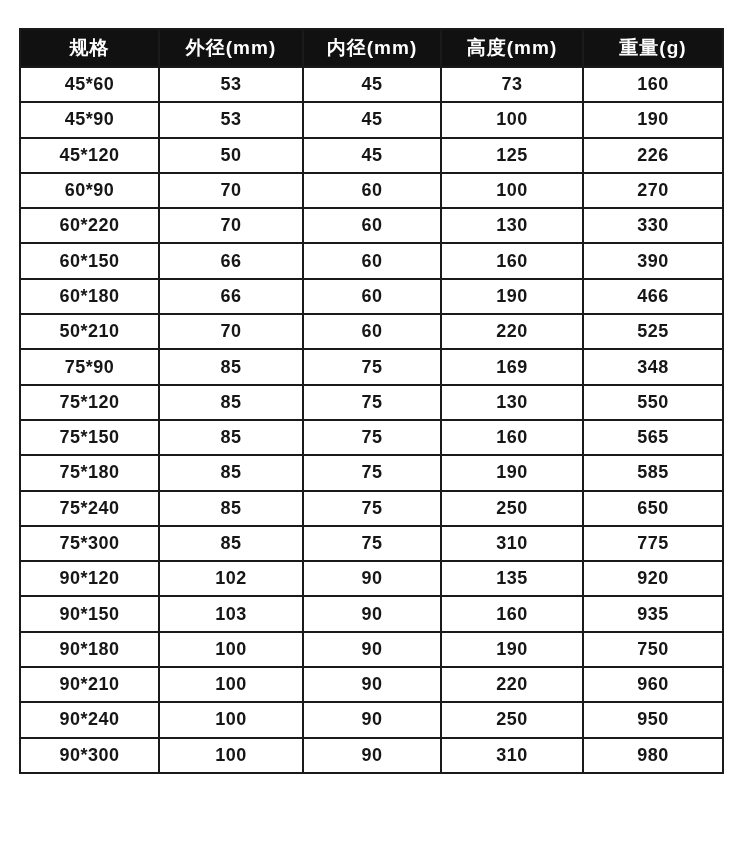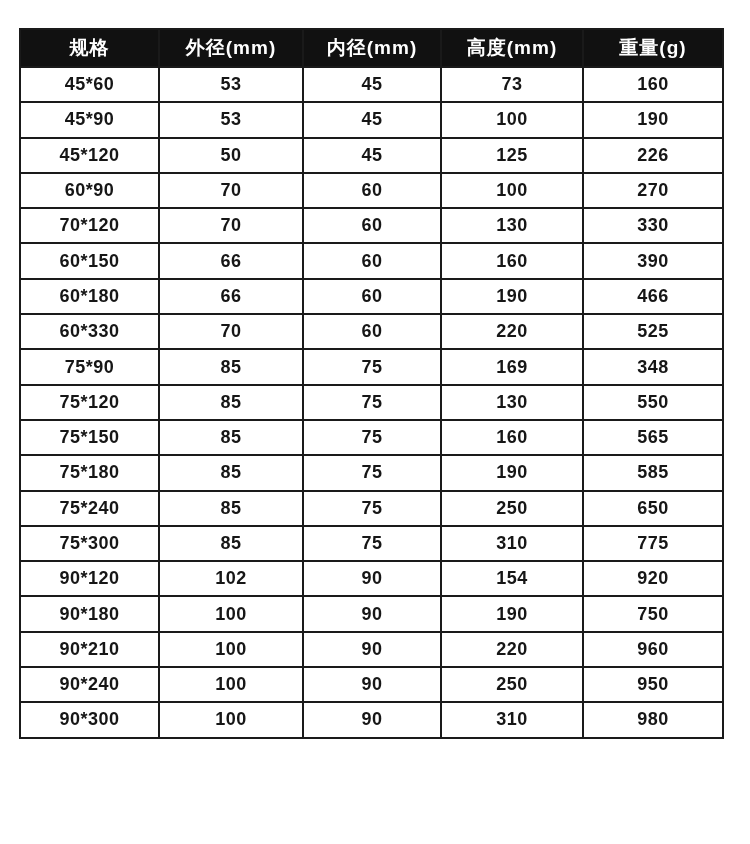--- a/index.html
+++ b/index.html
@@ -103,42 +103,42 @@
           <td>226</td>
         </tr>
         <tr>
           <td>60*90</td>
           <td>70</td>
           <td>60</td>
           <td>100</td>
           <td>270</td>
         </tr>
         <tr>
-          <td>70*120</td>
+          <td>60*220</td>
           <td>70</td>
           <td>60</td>
           <td>130</td>
           <td>330</td>
         </tr>
         <tr>
           <td>60*150</td>
           <td>66</td>
           <td>60</td>
           <td>160</td>
           <td>390</td>
         </tr>
         <tr>
           <td>60*180</td>
           <td>66</td>
           <td>60</td>
           <td>190</td>
           <td>466</td>
         </tr>
         <tr>
-          <td>60*330</td>
+          <td>50*210</td>
           <td>70</td>
           <td>60</td>
           <td>220</td>
           <td>525</td>
         </tr>
         <tr>
           <td>75*90</td>
           <td>85</td>
           <td>75</td>
           <td>169</td>
@@ -176,22 +176,29 @@
           <td>75*300</td>
           <td>85</td>
           <td>75</td>
           <td>310</td>
           <td>775</td>
         </tr>
         <tr>
           <td>90*120</td>
           <td>102</td>
           <td>90</td>
-          <td>154</td>
+          <td>135</td>
           <td>920</td>
+        </tr>
+        <tr>
+          <td>90*150</td>
+          <td>103</td>
+          <td>90</td>
+          <td>160</td>
+          <td>935</td>
         </tr>
         <tr>
           <td>90*180</td>
           <td>100</td>
           <td>90</td>
           <td>190</td>
           <td>750</td>
         </tr>
         <tr>
           <td>90*210</td>

